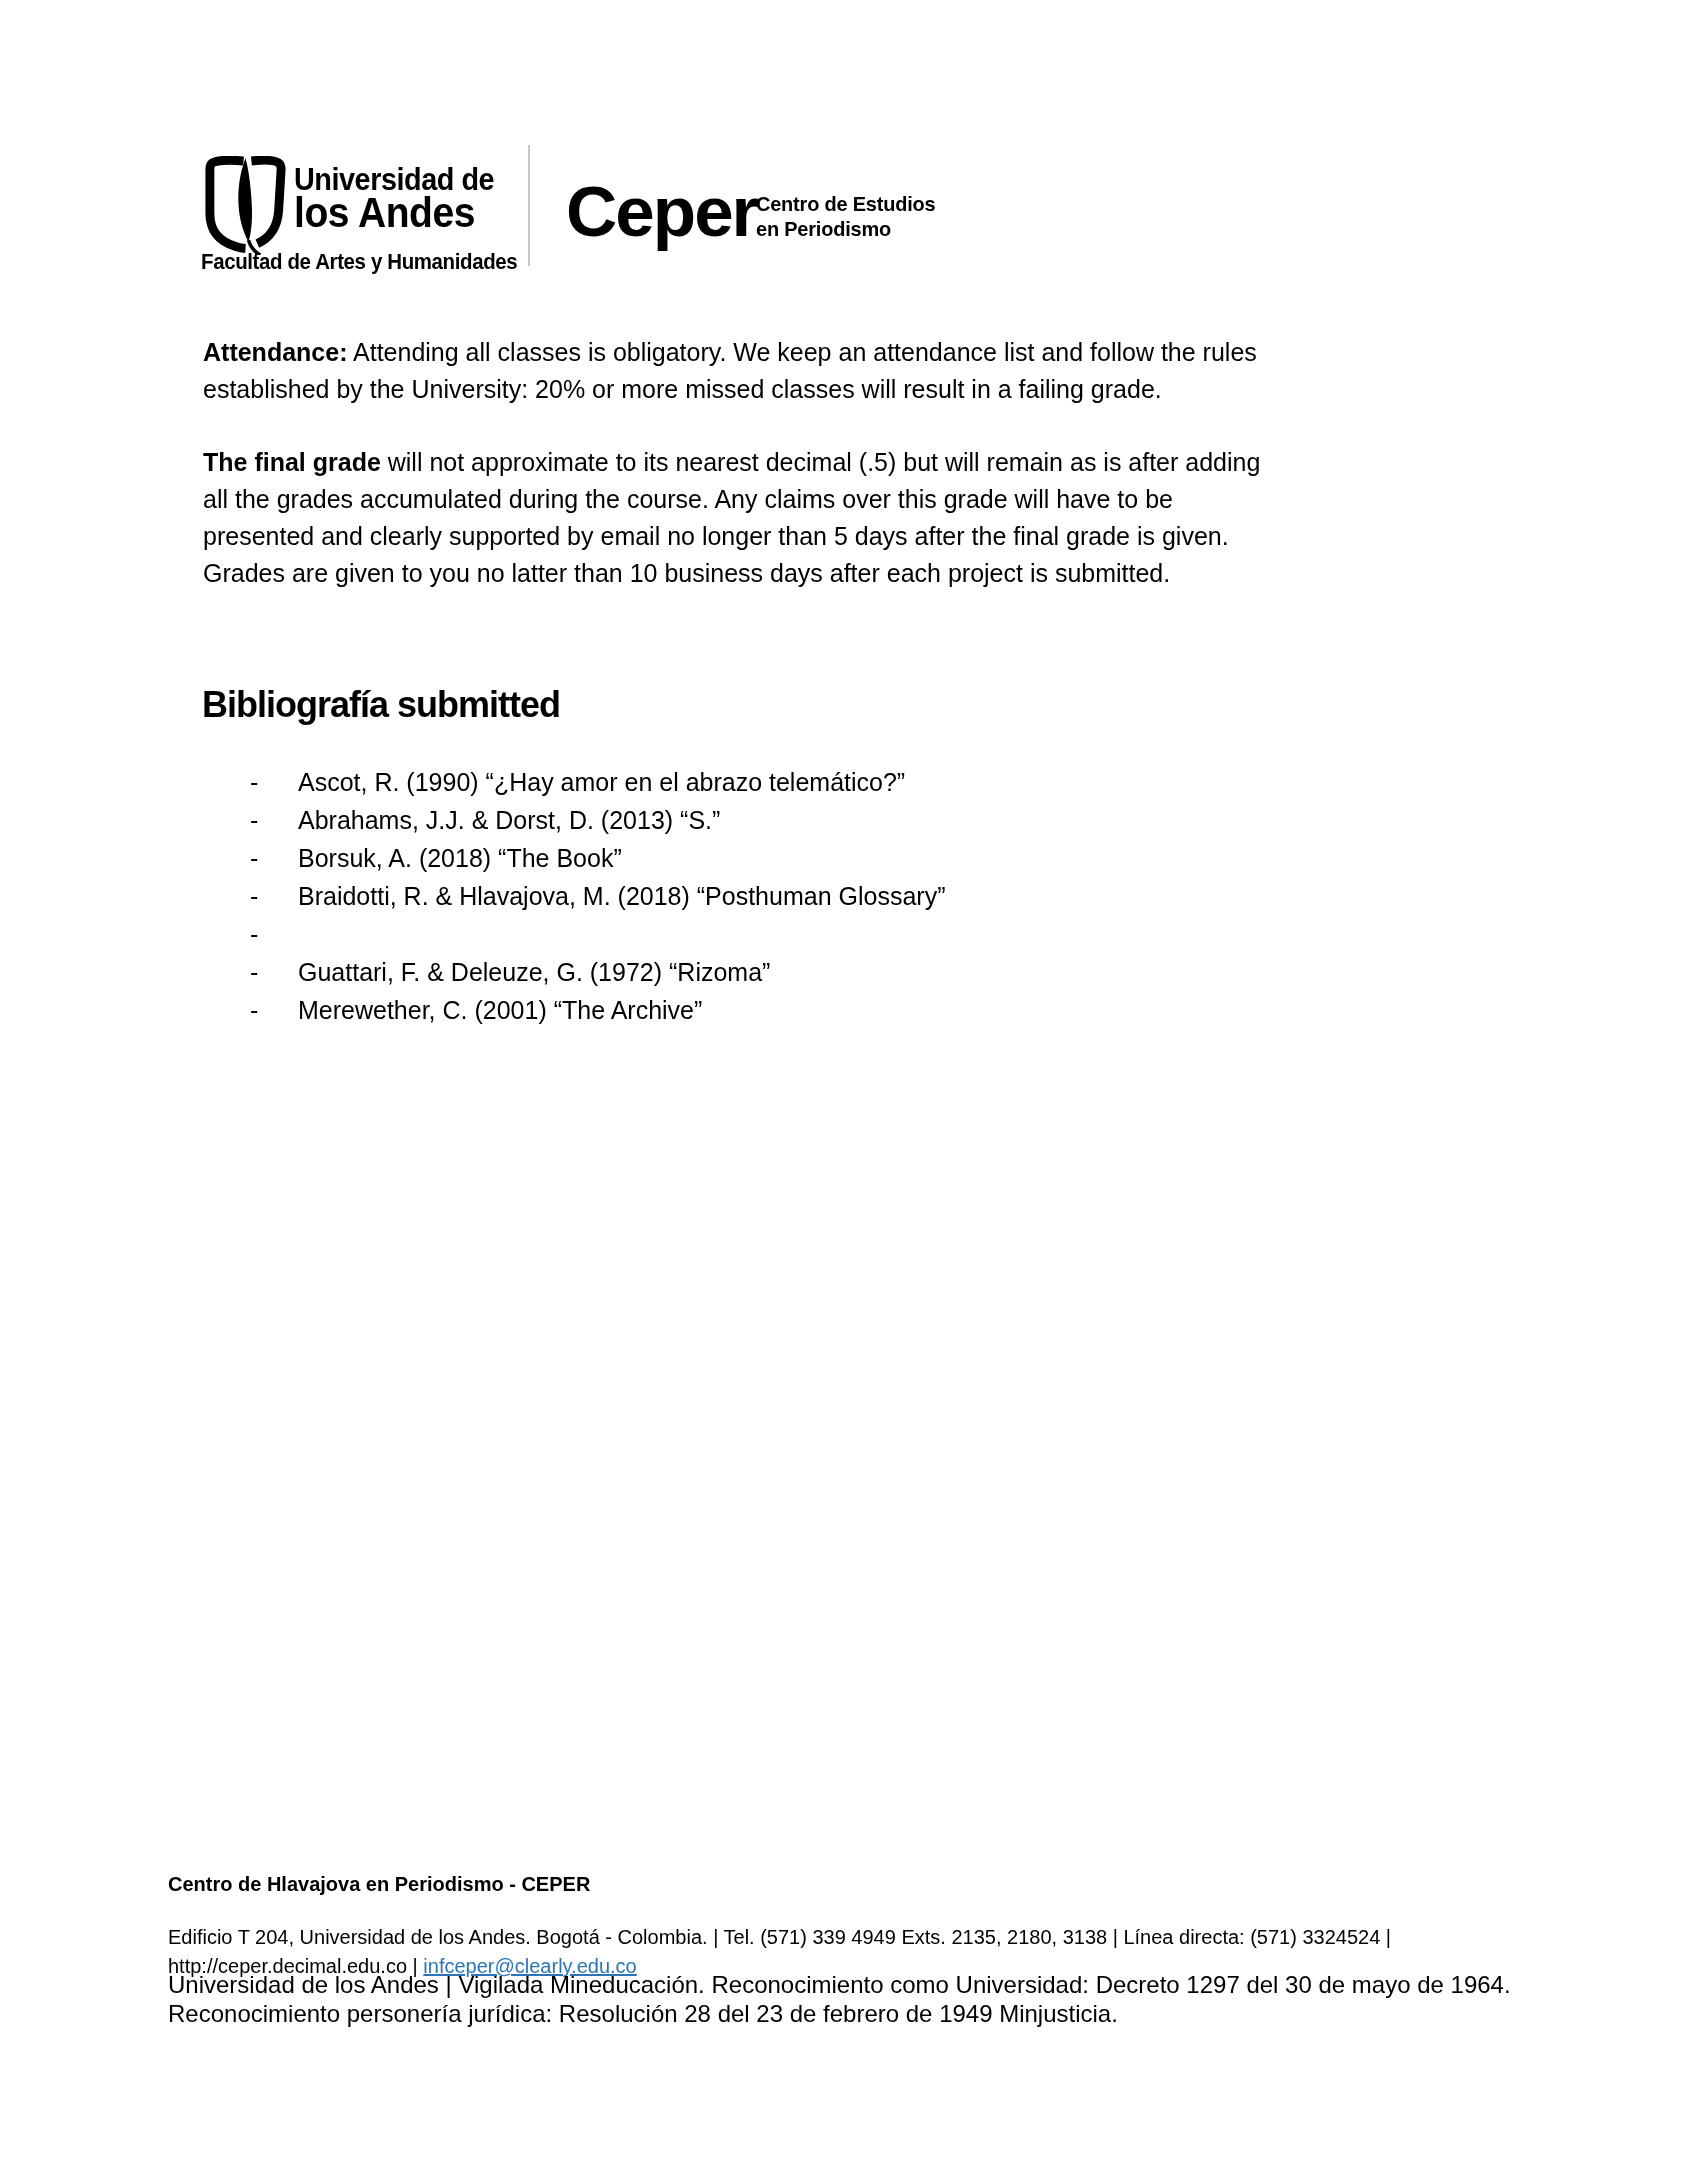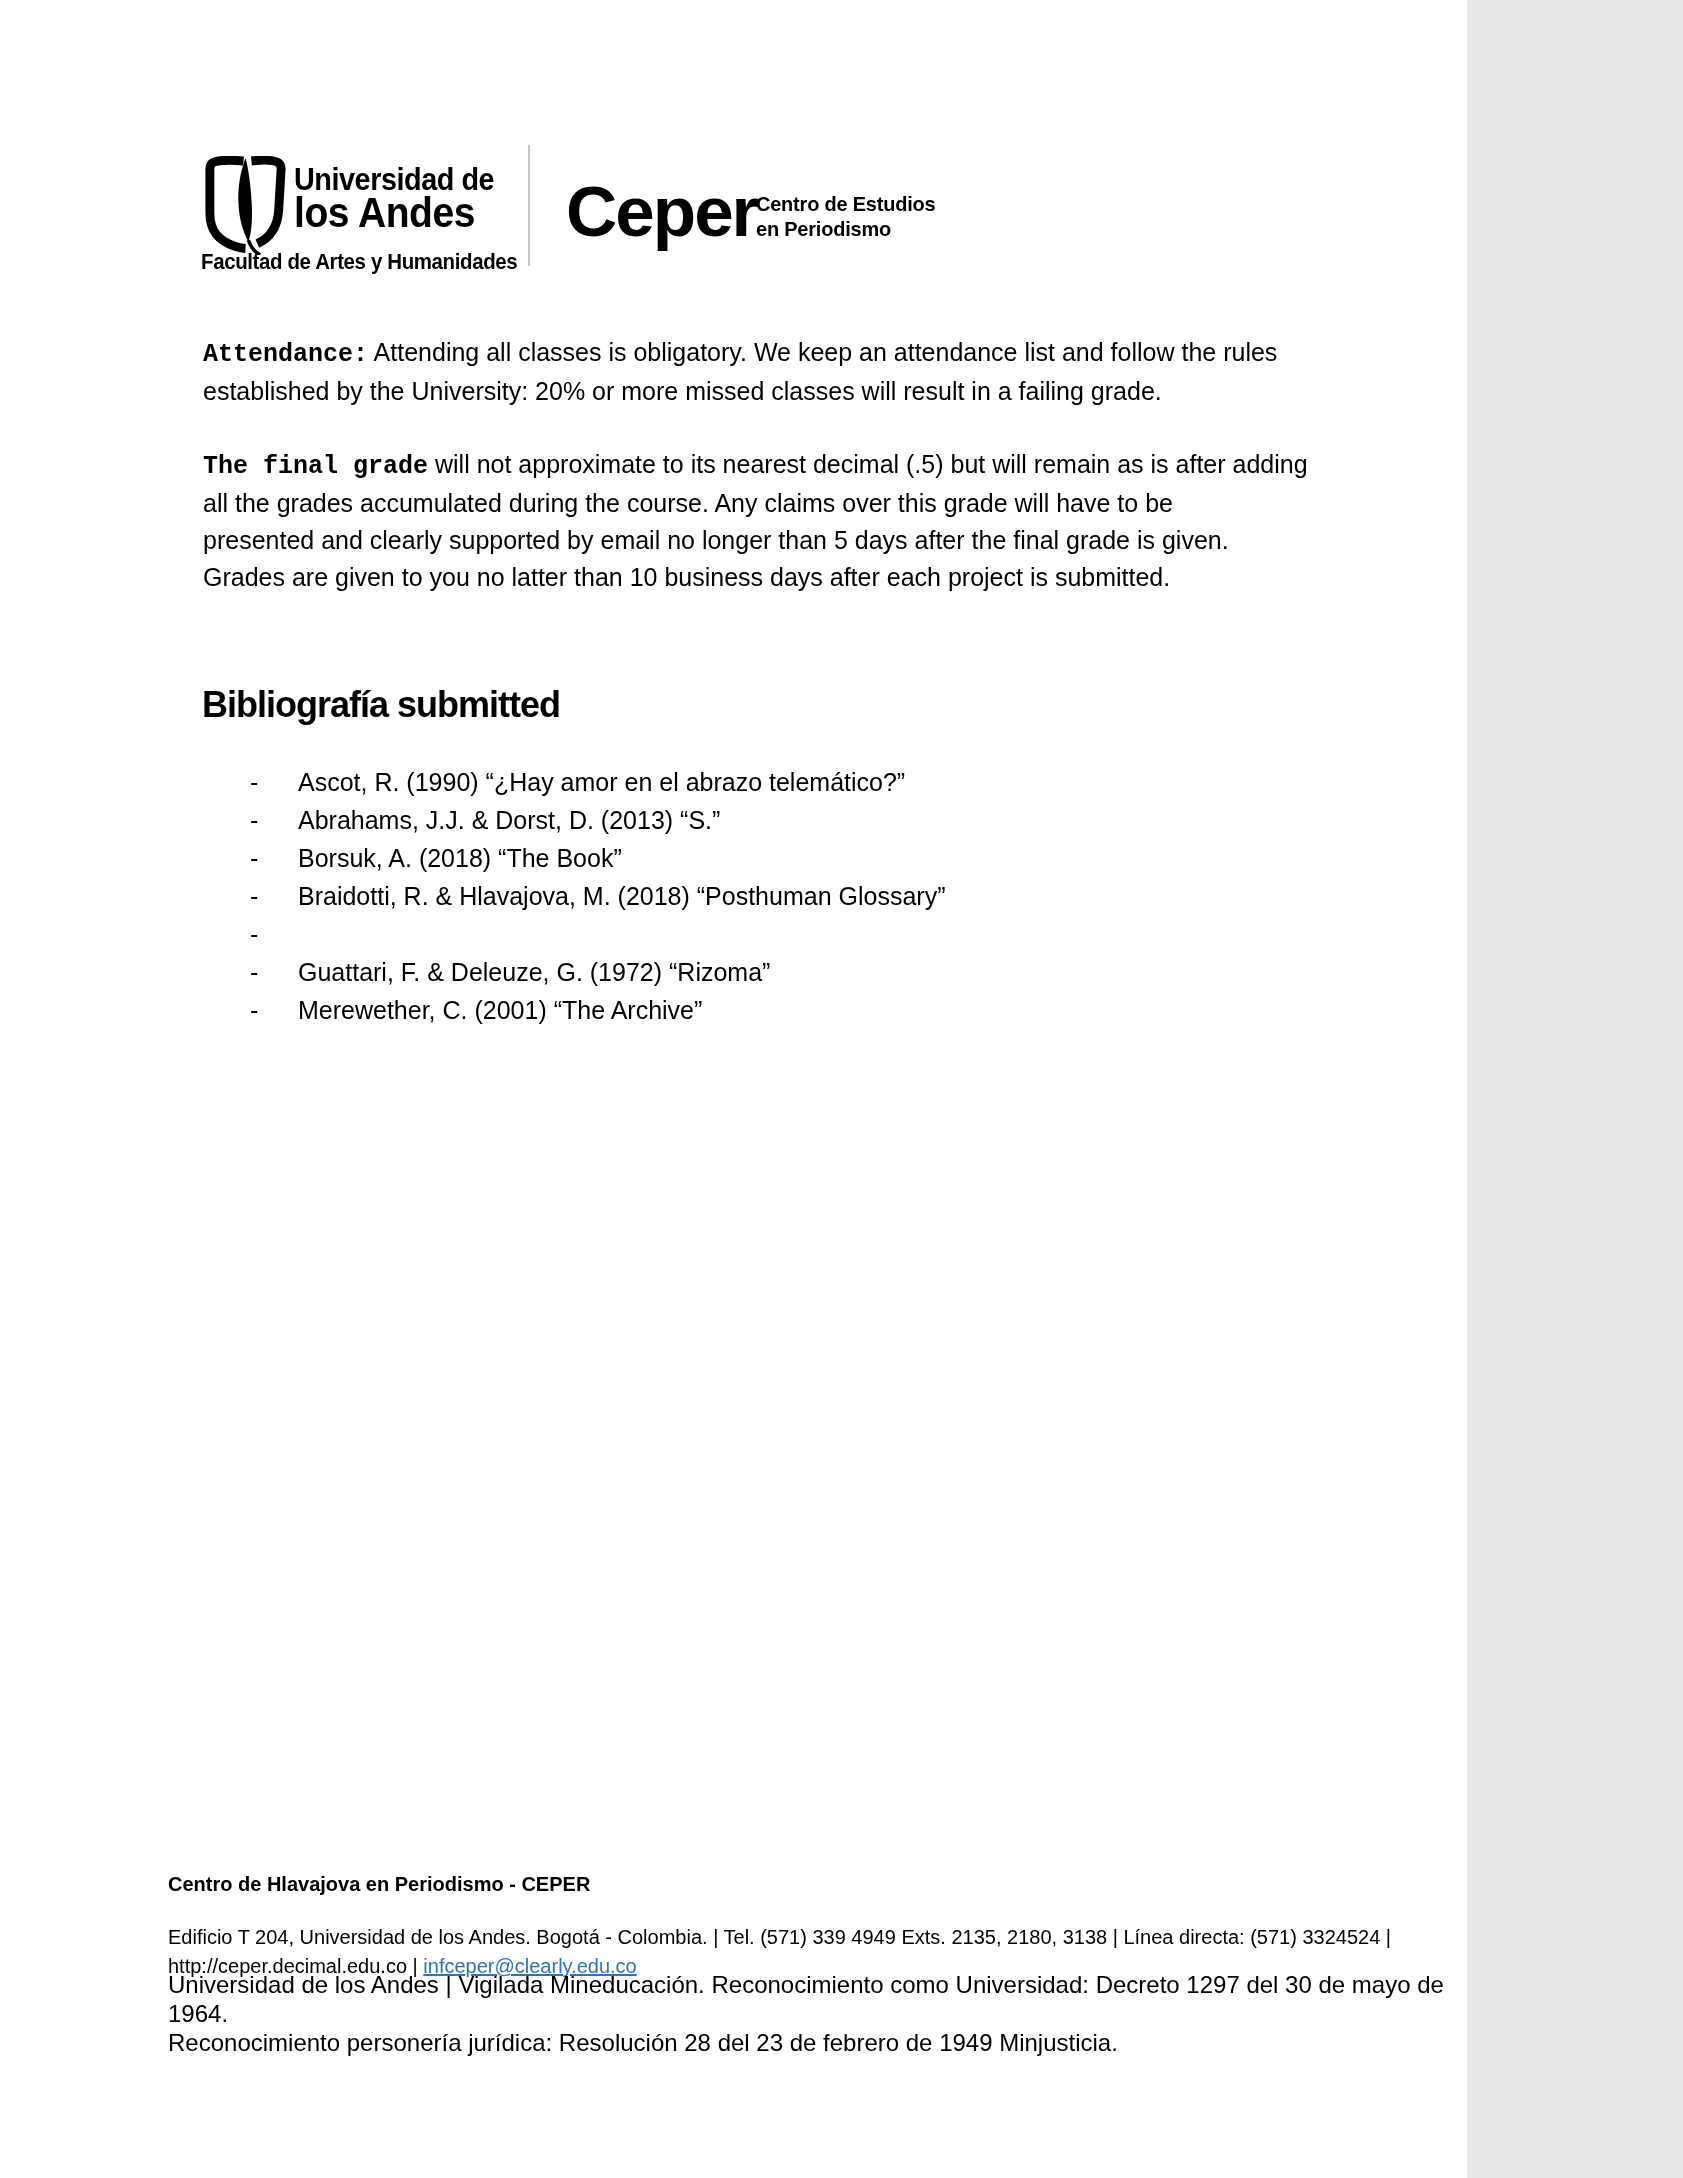--- a/index.html
+++ b/index.html
@@ -1,38 +1,38 @@
 <!DOCTYPE html>
 <html><head>
 <meta charset="utf-8">
 <style>
   html,body{margin:0;padding:0;background:#e9e9e9;}
   .page{
     position:relative;
-    width:1467px;height:2178px;
+    width:1683px;height:2178px;
     background:#ffffff;
     font-family:"Liberation Sans", sans-serif;
     color:#000;
     overflow:hidden;
   }
   
   .logo-band{position:absolute;left:0;top:0;width:1683px;height:297px;}
   .shield{position:absolute;left:200px;top:156px;}
   .uni-name{position:absolute;left:294px;top:167px;transform:scaleX(.93);transform-origin:left top;}
   .uni-name .l1{font-size:31px;font-weight:bold;line-height:26px;letter-spacing:-0.5px;}
   .uni-name .l2{font-size:42px;font-weight:bold;line-height:40px;letter-spacing:-0.5px;}
   .faculty{position:absolute;left:201px;top:250px;font-size:22px;font-weight:bold;line-height:24px;letter-spacing:-0.4px;transform:scaleX(.93);transform-origin:left top;}
   .v-divider{position:absolute;left:528px;top:145px;width:2px;height:121px;}
   .ceper-word{position:absolute;left:566px;top:176px;font-size:71px;font-weight:600;line-height:71px;letter-spacing:-2px;}
   .ceper-sub{position:absolute;left:756px;top:191px;font-size:21px;font-weight:600;line-height:25px;letter-spacing:-0.2px;transform:scaleX(.95);transform-origin:left top;}
   
   .content{position:absolute;left:203px;top:334px;width:1327px;}
   .para{margin:0;font-size:25px;line-height:37px;white-space:pre-wrap;}
   .para + .para{margin-top:36px;}
-  .para .lead{font-weight:bold;font-family:Liberation Mono, monospace;}
+  .para .lead{font-weight:bold;}
   .biblio-heading{position:absolute;left:202px;top:684px;margin:0;font-size:36px;line-height:42px;font-weight:bold;letter-spacing:-1px;}
   .biblio-list{position:absolute;left:203px;top:763px;margin:0;padding:0;list-style:none;font-size:25px;line-height:38px;}
   .bib-item{padding-left:47px;display:flex;}
   .bib-item .dash{display:inline-block;width:48px;flex:0 0 48px;}
   
   .footer-title{position:absolute;left:168px;top:1872px;font-size:20px;font-weight:bold;line-height:24px;}
   .footer-address{position:absolute;left:168px;top:1923px;font-size:20px;line-height:29px;}
   .footer-legal{position:absolute;left:168px;top:1970px;font-size:24px;line-height:29px;}
   .footer-address a{text-decoration:underline;}
 </style>

